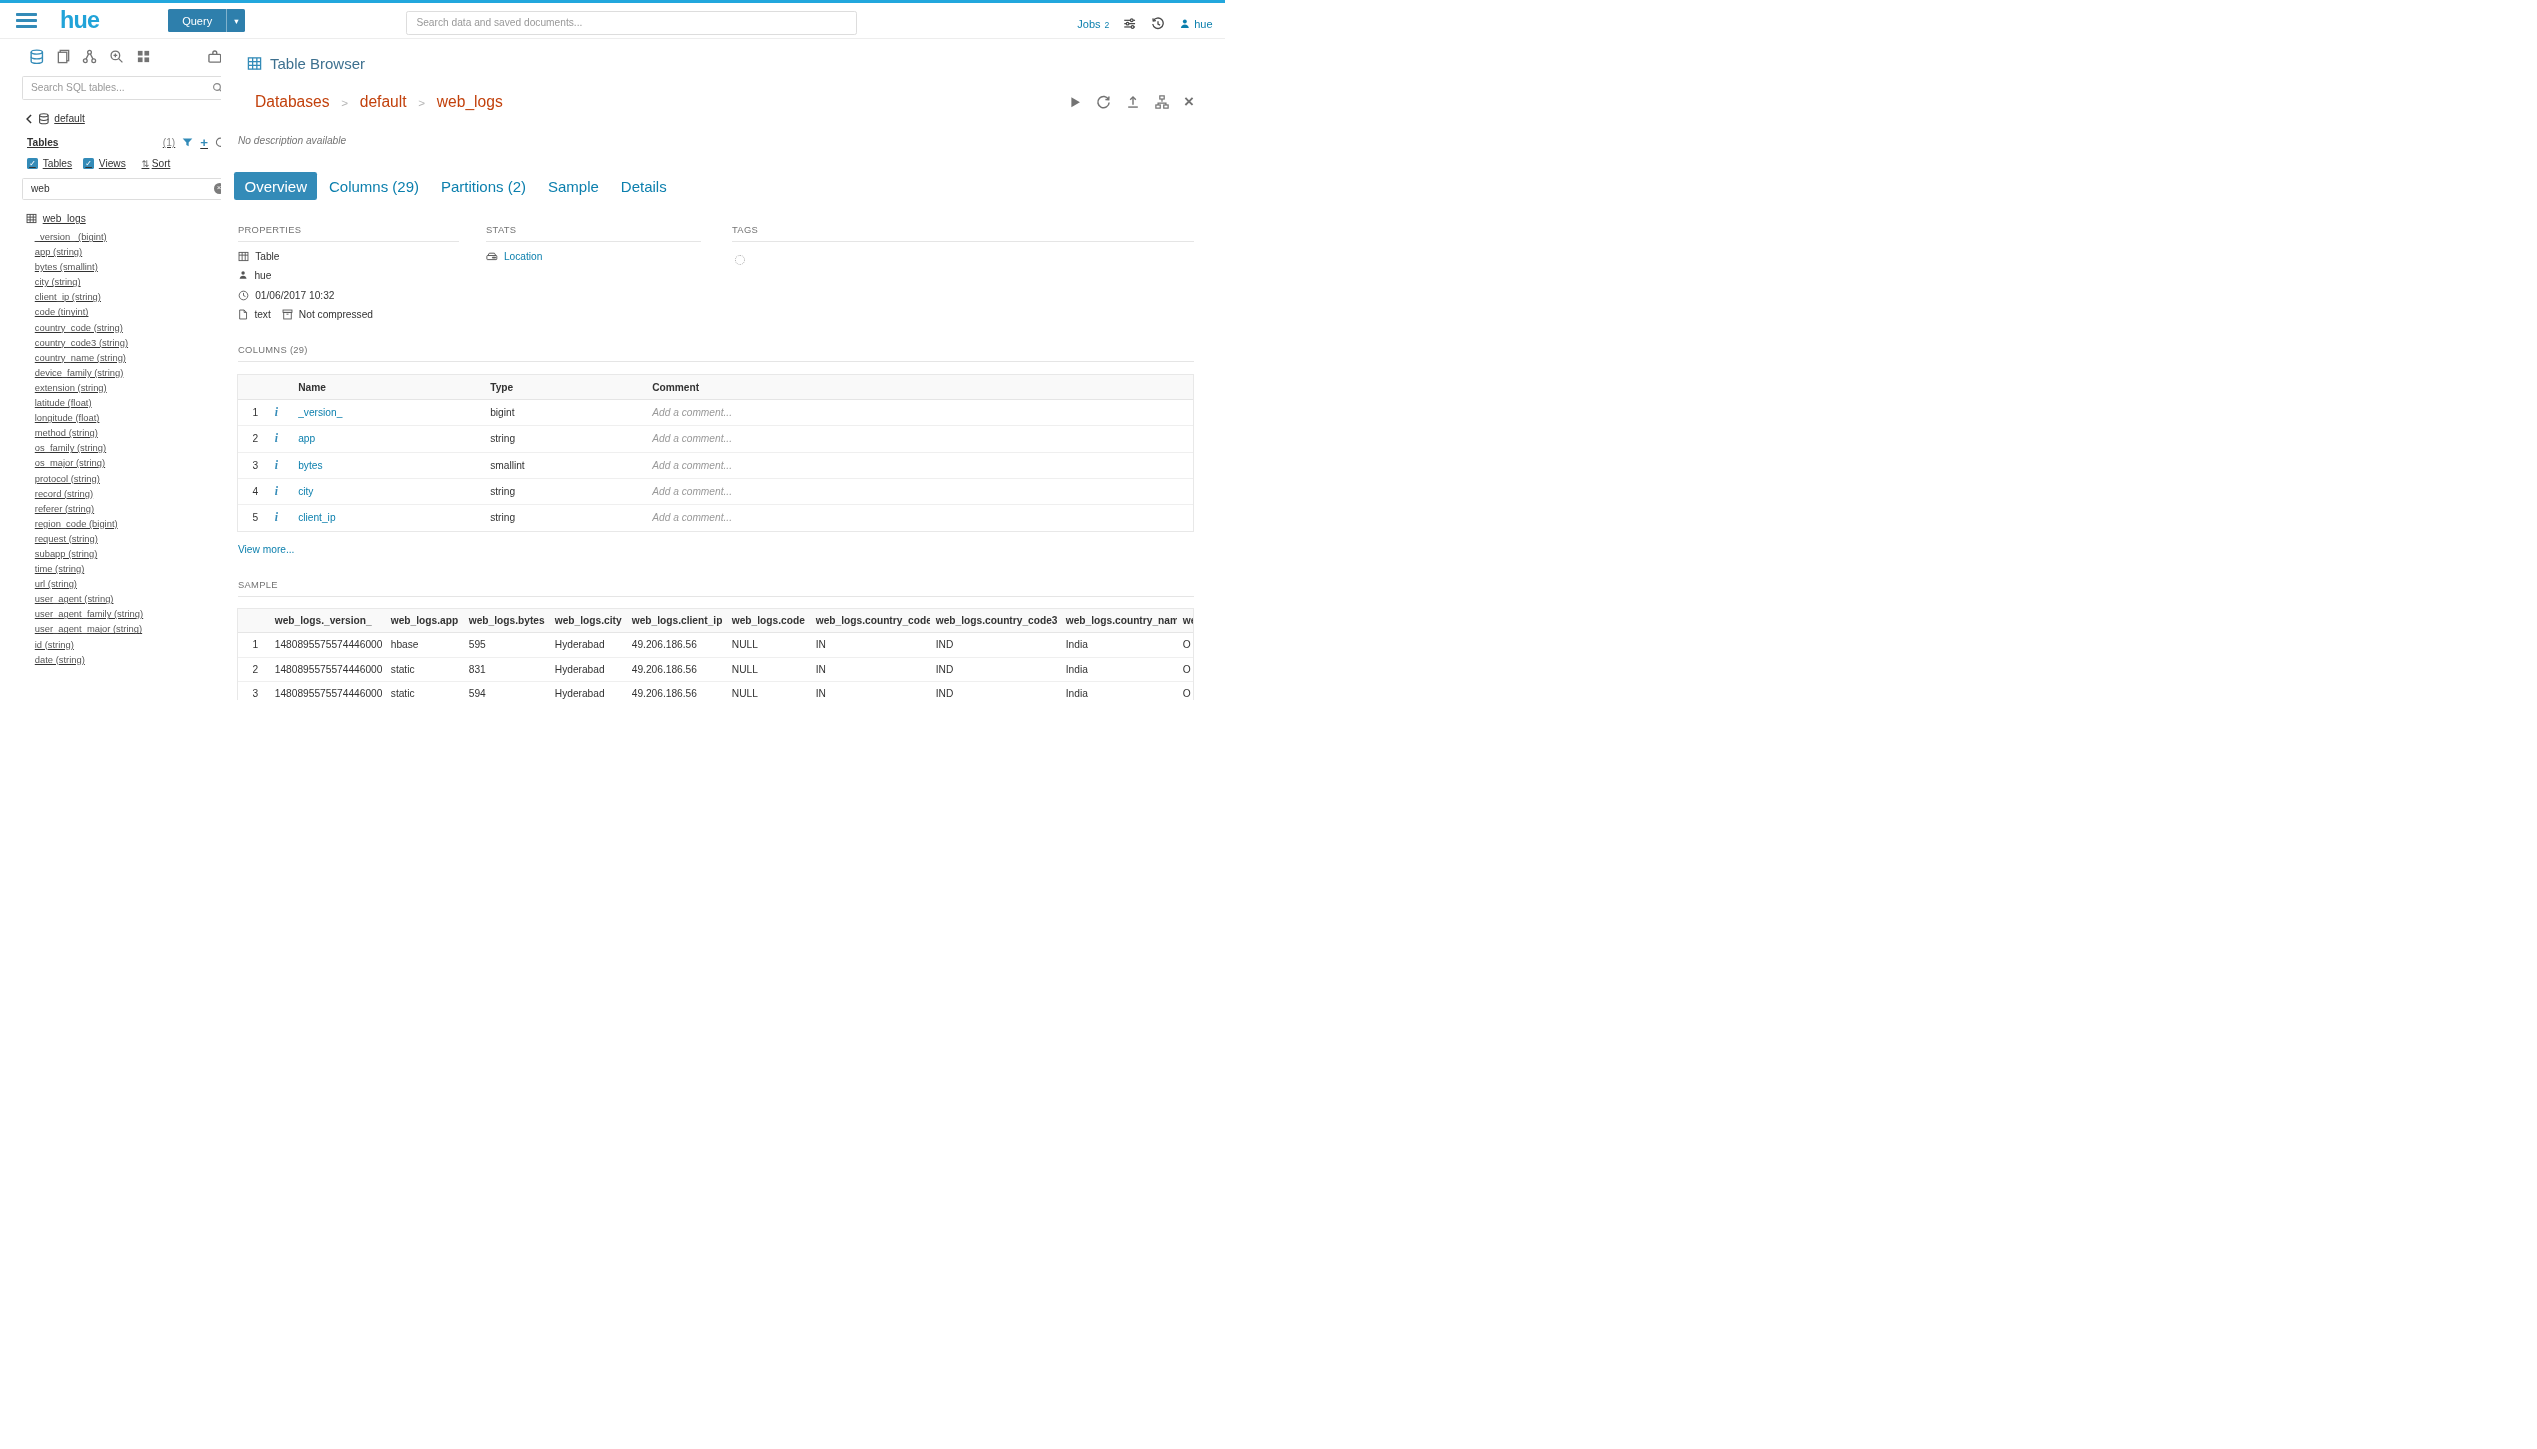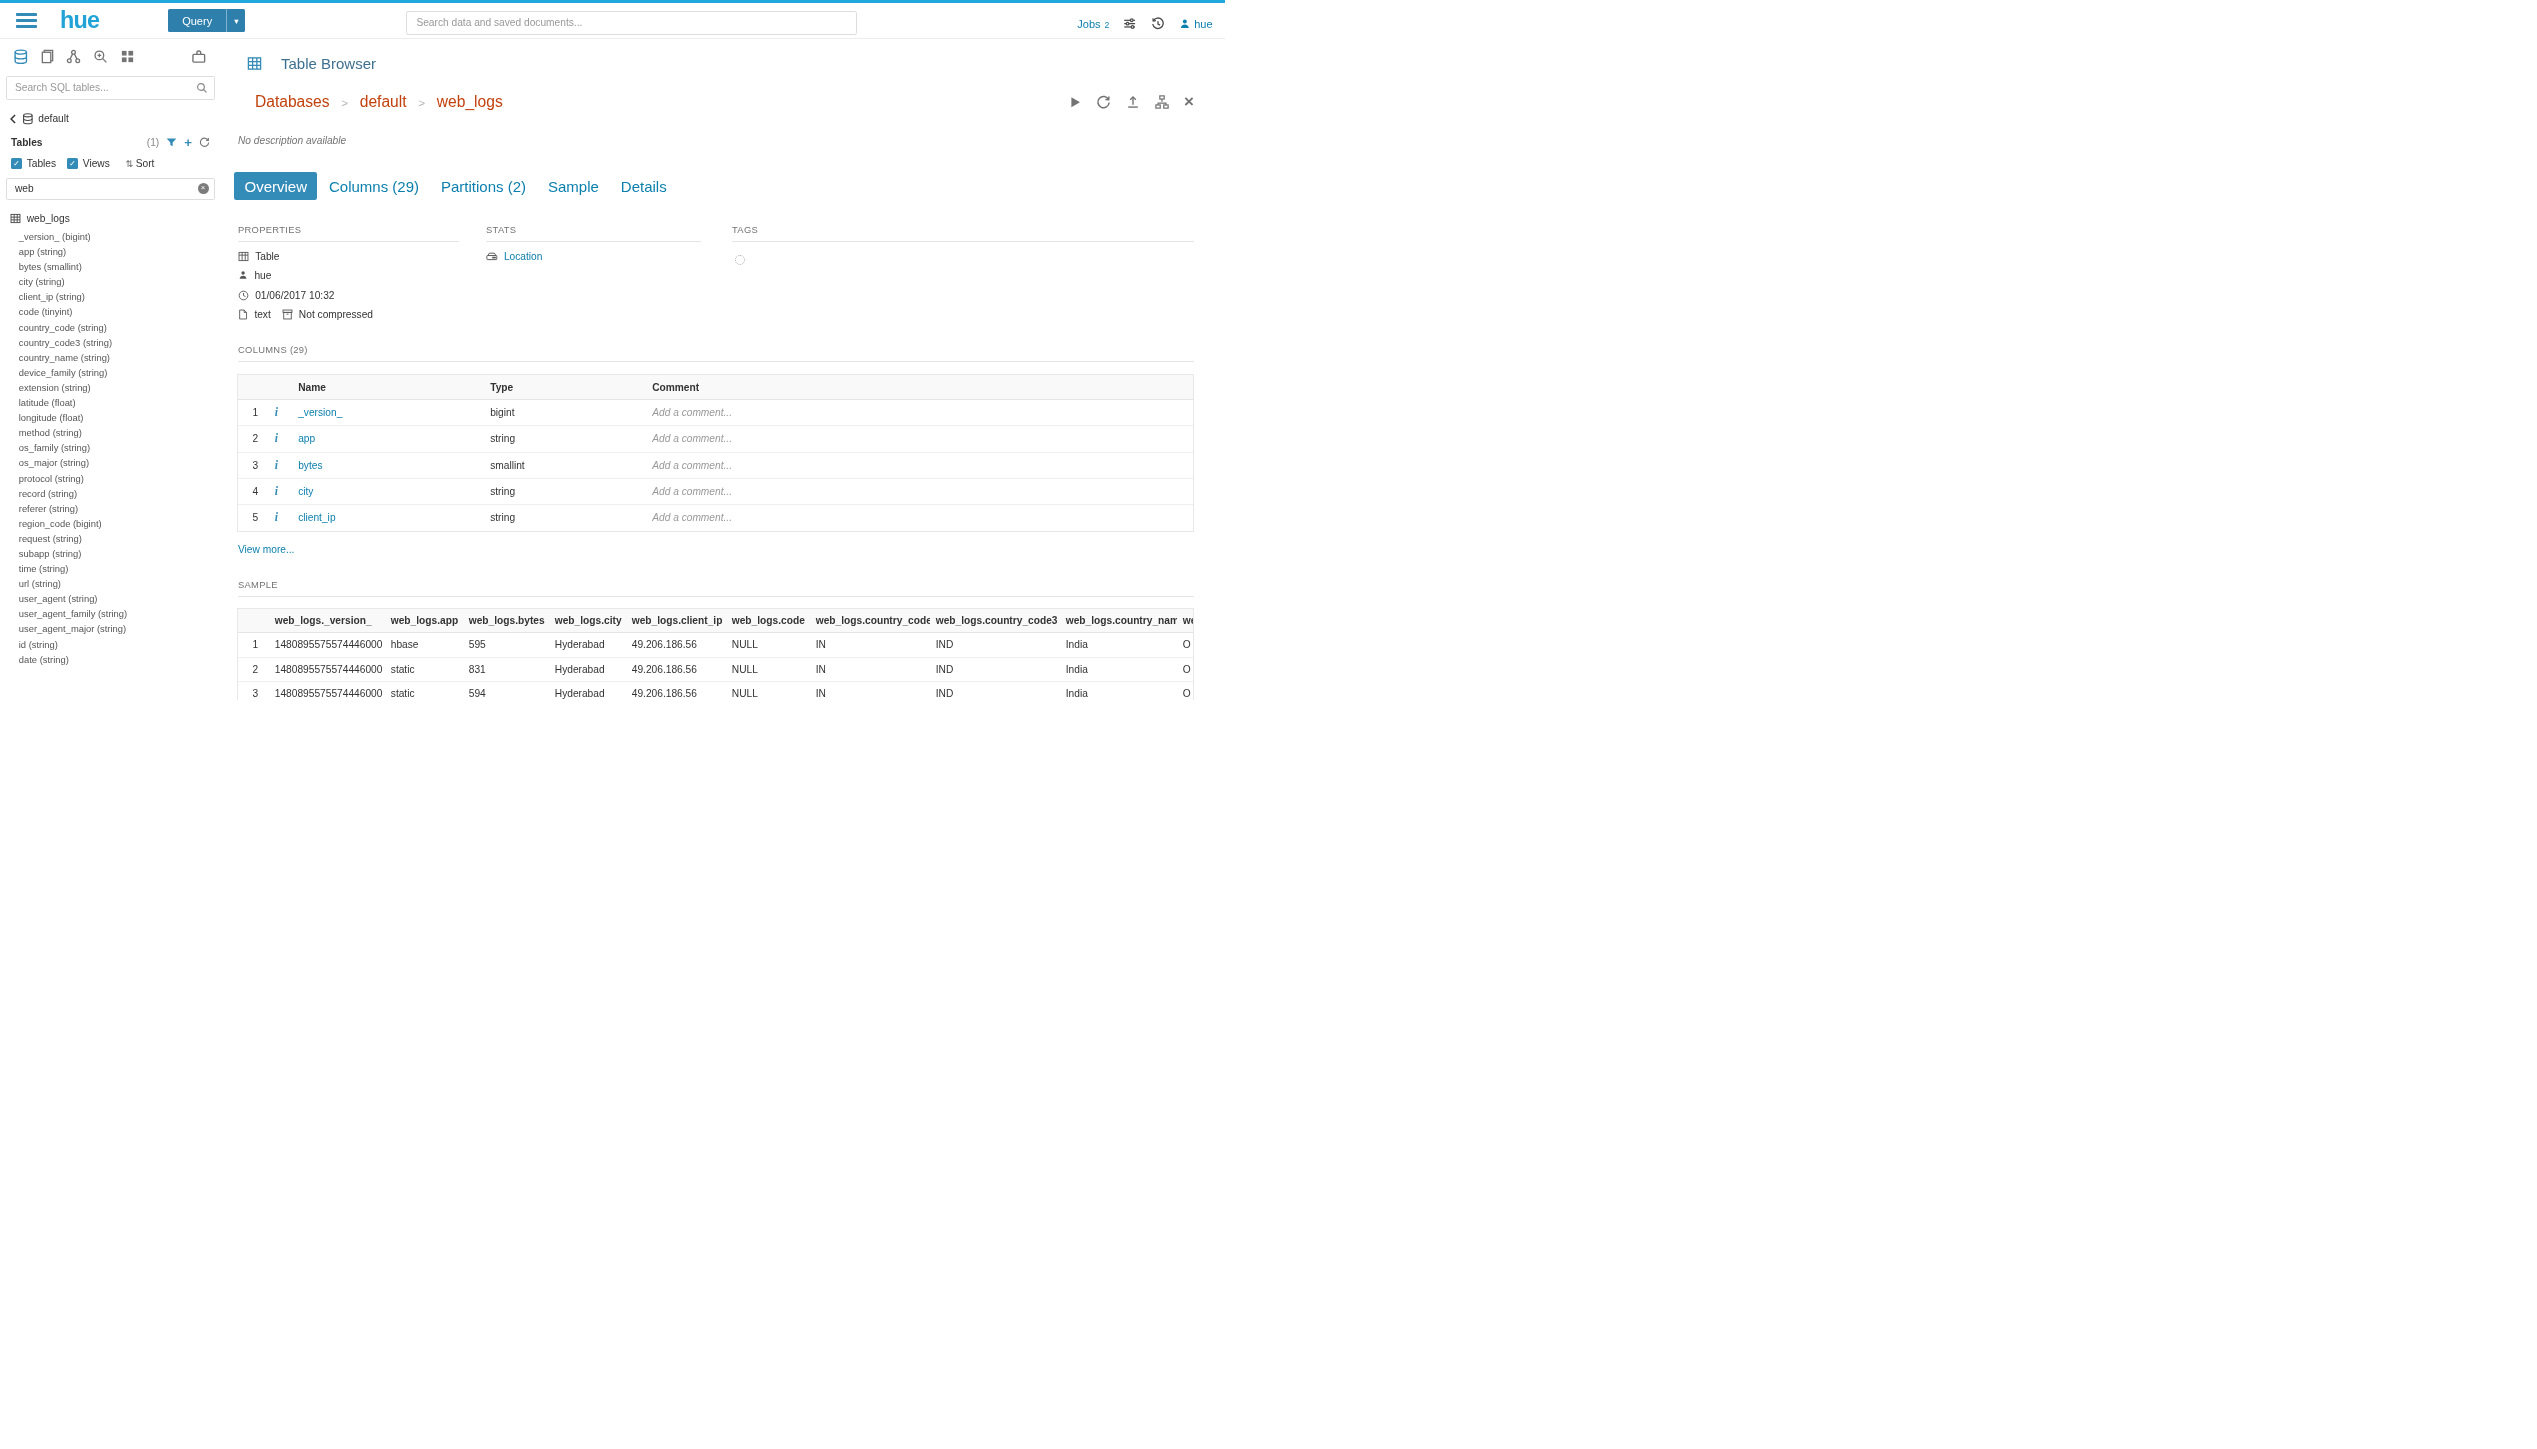--- a/index.html
+++ b/index.html
@@ -36,21 +36,21 @@
     position:absolute; left:406px; top:7.8px; width:451px; height:24px;
     border:0.8px solid #ddd; border-radius:2.3px; padding:0 9.4px; font-size:10.2px; color:#333;
   }
   .topbar-right { position:absolute; right:12.5px; top:3.1px; height:36px; display:flex; align-items:center; gap:14px; }
   .jobs { color:#0b7fad; font-size:11px; display:flex; align-items:baseline; gap:3.9px; }
   .jobs .cnt { font-size:8.6px; }
   .tb-icon { color:#4a4a4a; cursor:pointer; }
   .user-link { display:flex; align-items:center; gap:3.9px; color:#0b7fad; font-size:11px; }
 
   
-  .sidebar { position:absolute; top:39px; left:0; width:221px; bottom:0; background:#fff; overflow:hidden; }
+  .sidebar { position:absolute; top:39px; left:16px; width:221px; bottom:0; background:#fff; overflow:hidden;text-decoration:underline; }
   .side-icons { display:flex; align-items:center; gap:11.7px; padding:10.2px 14px 6.2px 12.5px; color:#737373; }
   .side-icons .sicon { cursor:pointer; }
   .side-icons .active { color:#338bb8; }
   .side-icons .spacer { flex:1; }
   .side-search { position:relative; margin:4.7px 6.2px 0 6.2px; }
   .side-search input { width:100%; height:24px; border:0.8px solid #ddd; border-radius:1.6px; padding:0 25px 0 7.8px; font-size:10.2px; color:#333; }
   .side-search .mag { position:absolute; right:7px; top:6.2px; color:#888; cursor:pointer; }
   .side-context { display:flex; align-items:center; gap:4.7px; padding:13.3px 6.2px 0 9.4px; color:#333; }
   .side-context .lbl { cursor:pointer; }
   .tables-row { display:flex; align-items:center; padding:12.5px 11px 0 11px; }
@@ -68,21 +68,21 @@
   .filter-wrap { position:relative; margin:8.6px 6.2px 0 6.2px; }
   .filter-wrap input { width:100%; height:22px; border:0.8px solid #ddd; border-radius:1.6px; padding:0 22px 0 7.8px; font-size:10.2px; color:#333; }
   .clear-btn { position:absolute; right:6.2px; top:5.5px; width:11px; height:11px; background:#7c7c7c; color:#fff; border-radius:50%; font-size:7.8px; line-height:10.2px; text-align:center; cursor:pointer; }
   .tree { padding:13.3px 6.2px 0 10.2px; }
   .tree-table { display:flex; align-items:center; gap:5.5px; color:#333; cursor:pointer; }
   .tree-cols { margin-top:5.5px; }
   .tree-col { padding:2.3px 0 2.3px 8.6px; font-size:9.4px; color:#555; line-height:10.5px; cursor:pointer; white-space:nowrap; }
 
   
   .main { position:absolute; left:221px; top:39px; right:0; bottom:0; overflow:hidden; background:#fff; }
-  .page-header { display:flex; align-items:center; gap:19px; padding:16.4px 0 0 26px; }
+  .page-header { display:flex; align-items:center; gap:8px; padding:16.4px 0 0 26px; }
   .page-header h1 { font-size:15px; font-weight:normal; color:#3d708f; }
   .page-header .ph-icon { color:#338bb8; }
   .breadcrumb-row { display:flex; align-items:center; justify-content:space-between; padding:21px 31px 0 34px; }
   .breadcrumb { font-size:15.6px; display:flex; align-items:center; gap:11.7px; }
   .breadcrumb a { color:#c2410c; }
   .crumb-sep { color:#b5b5b5; font-size:11.7px; }
   .header-actions { display:flex; align-items:center; gap:15px; color:#737373; }
   .header-actions .act { cursor:pointer; }
   .close-x { font-size:17px; line-height:12.5px; color:#737373; font-weight:bold; cursor:pointer; }
   .description { padding:24px 0 0 17px; font-style:italic; color:#737373; }

